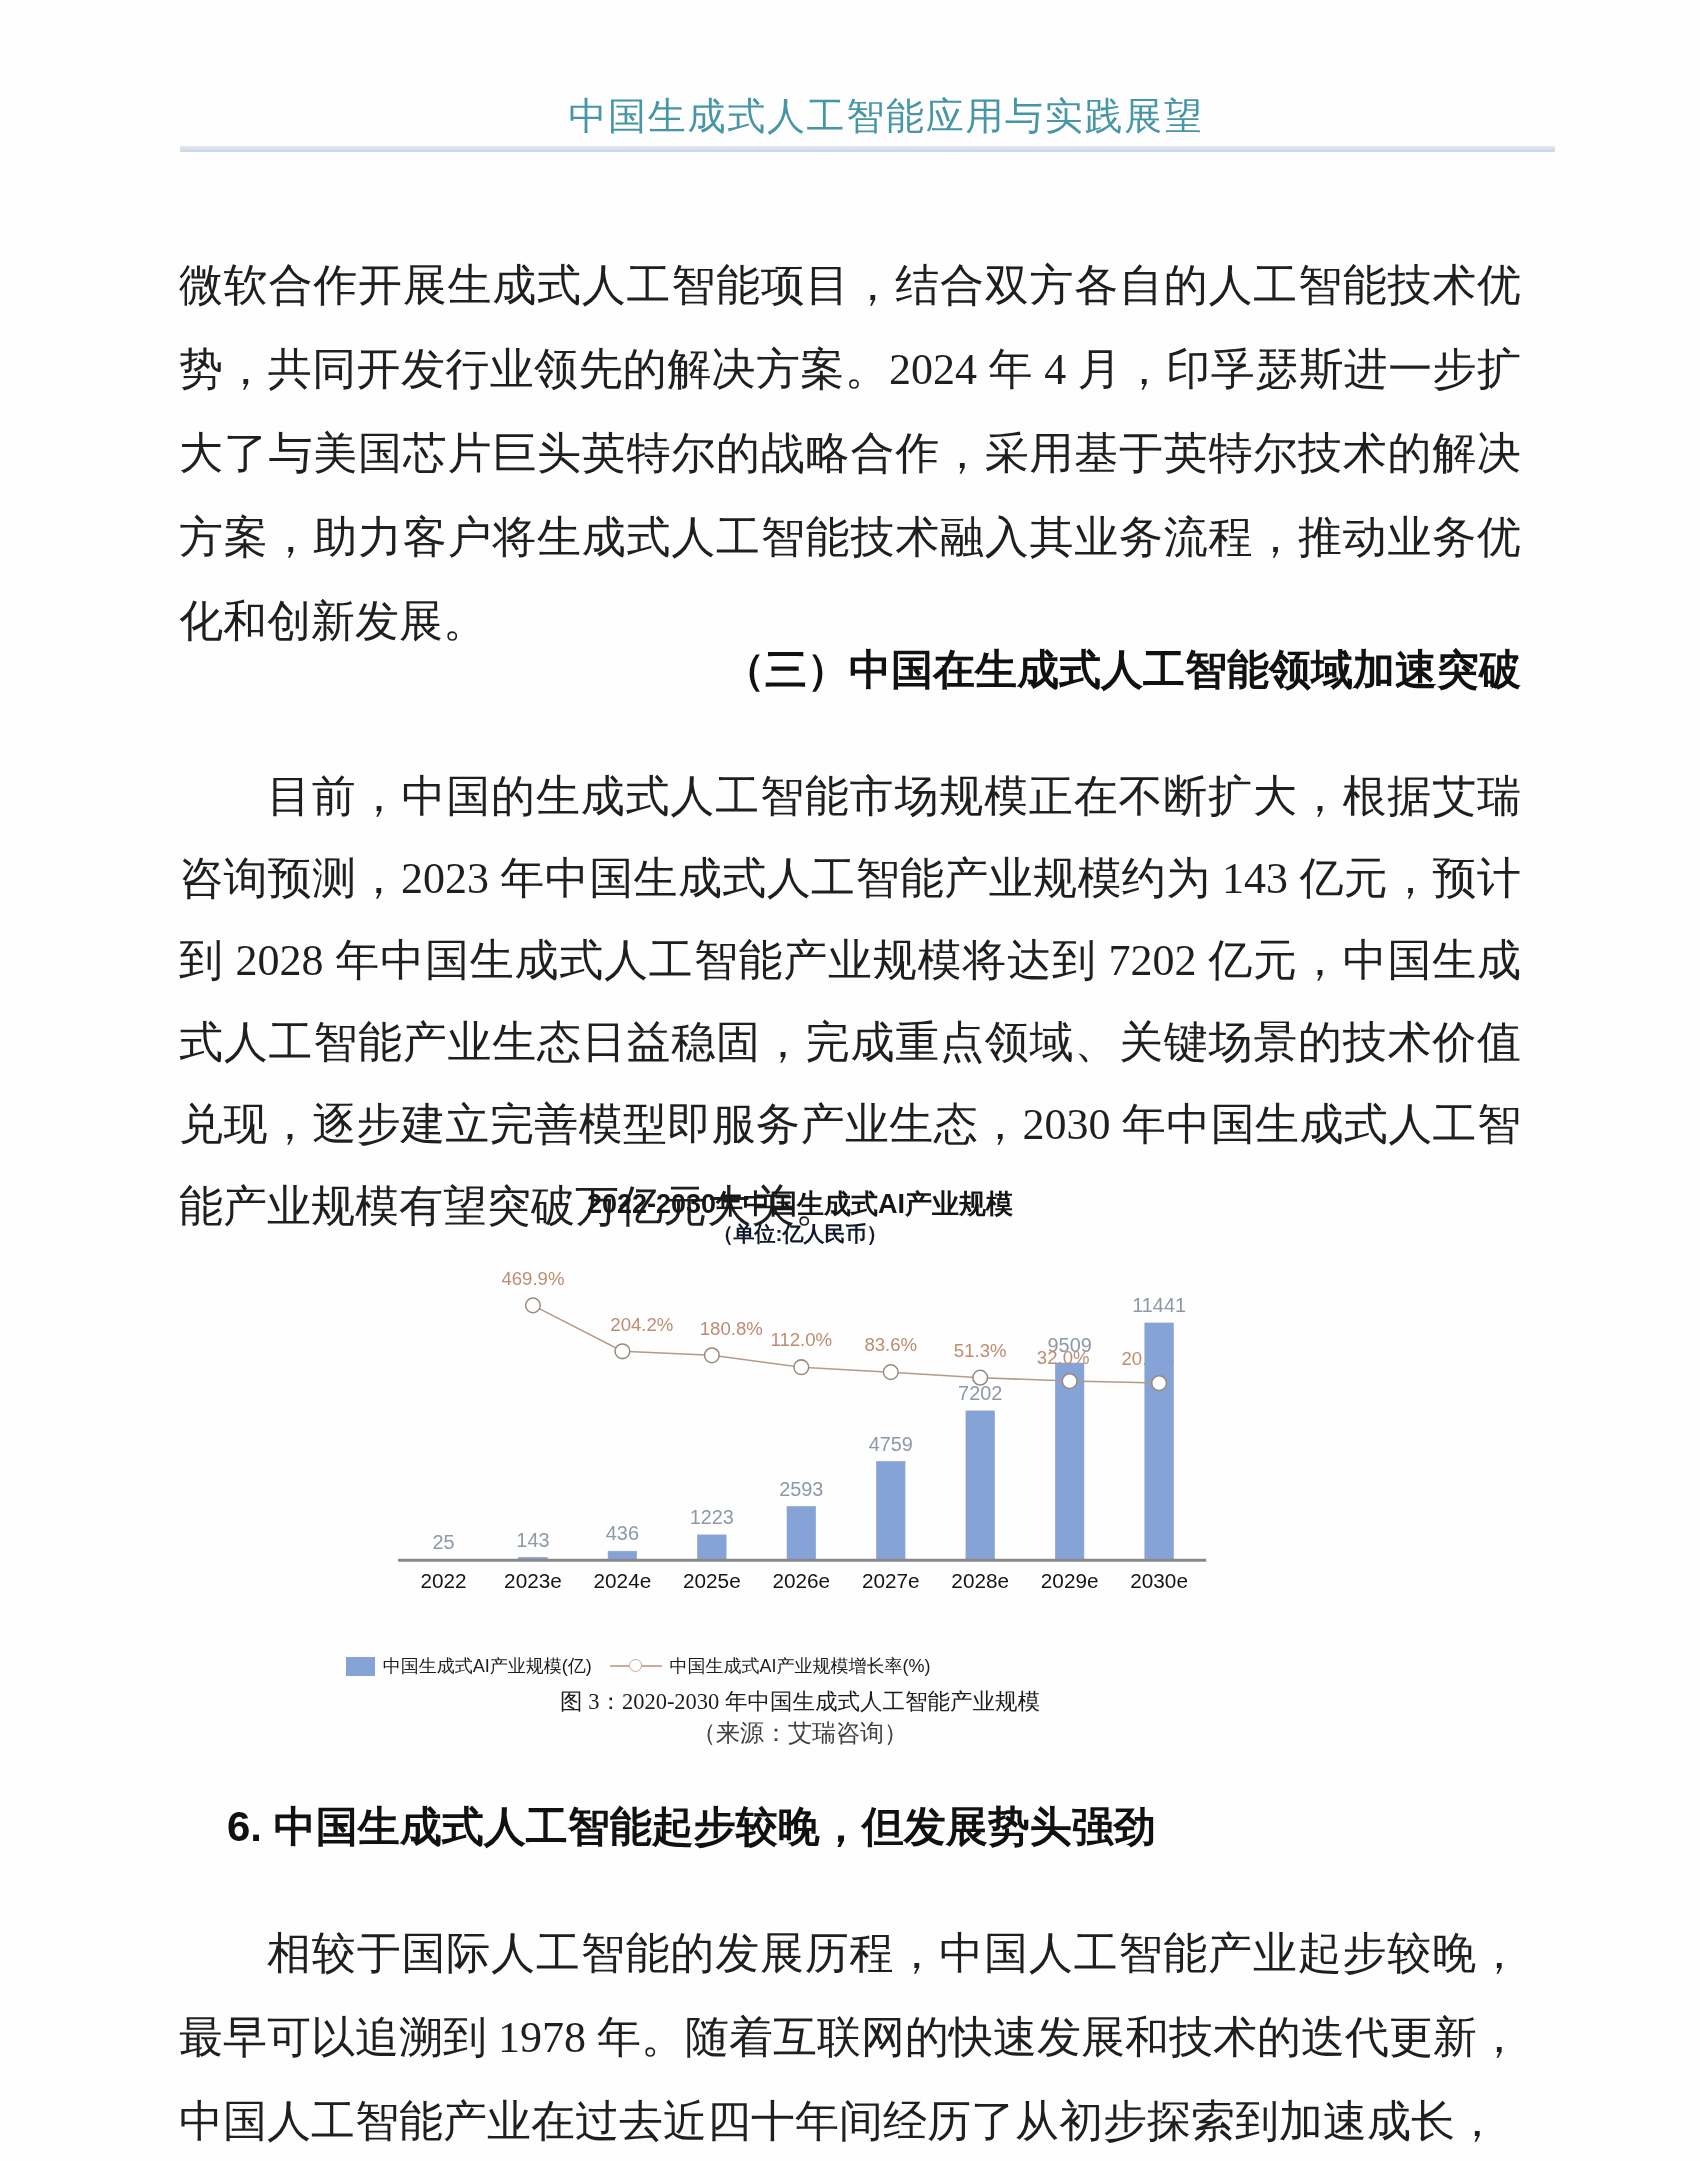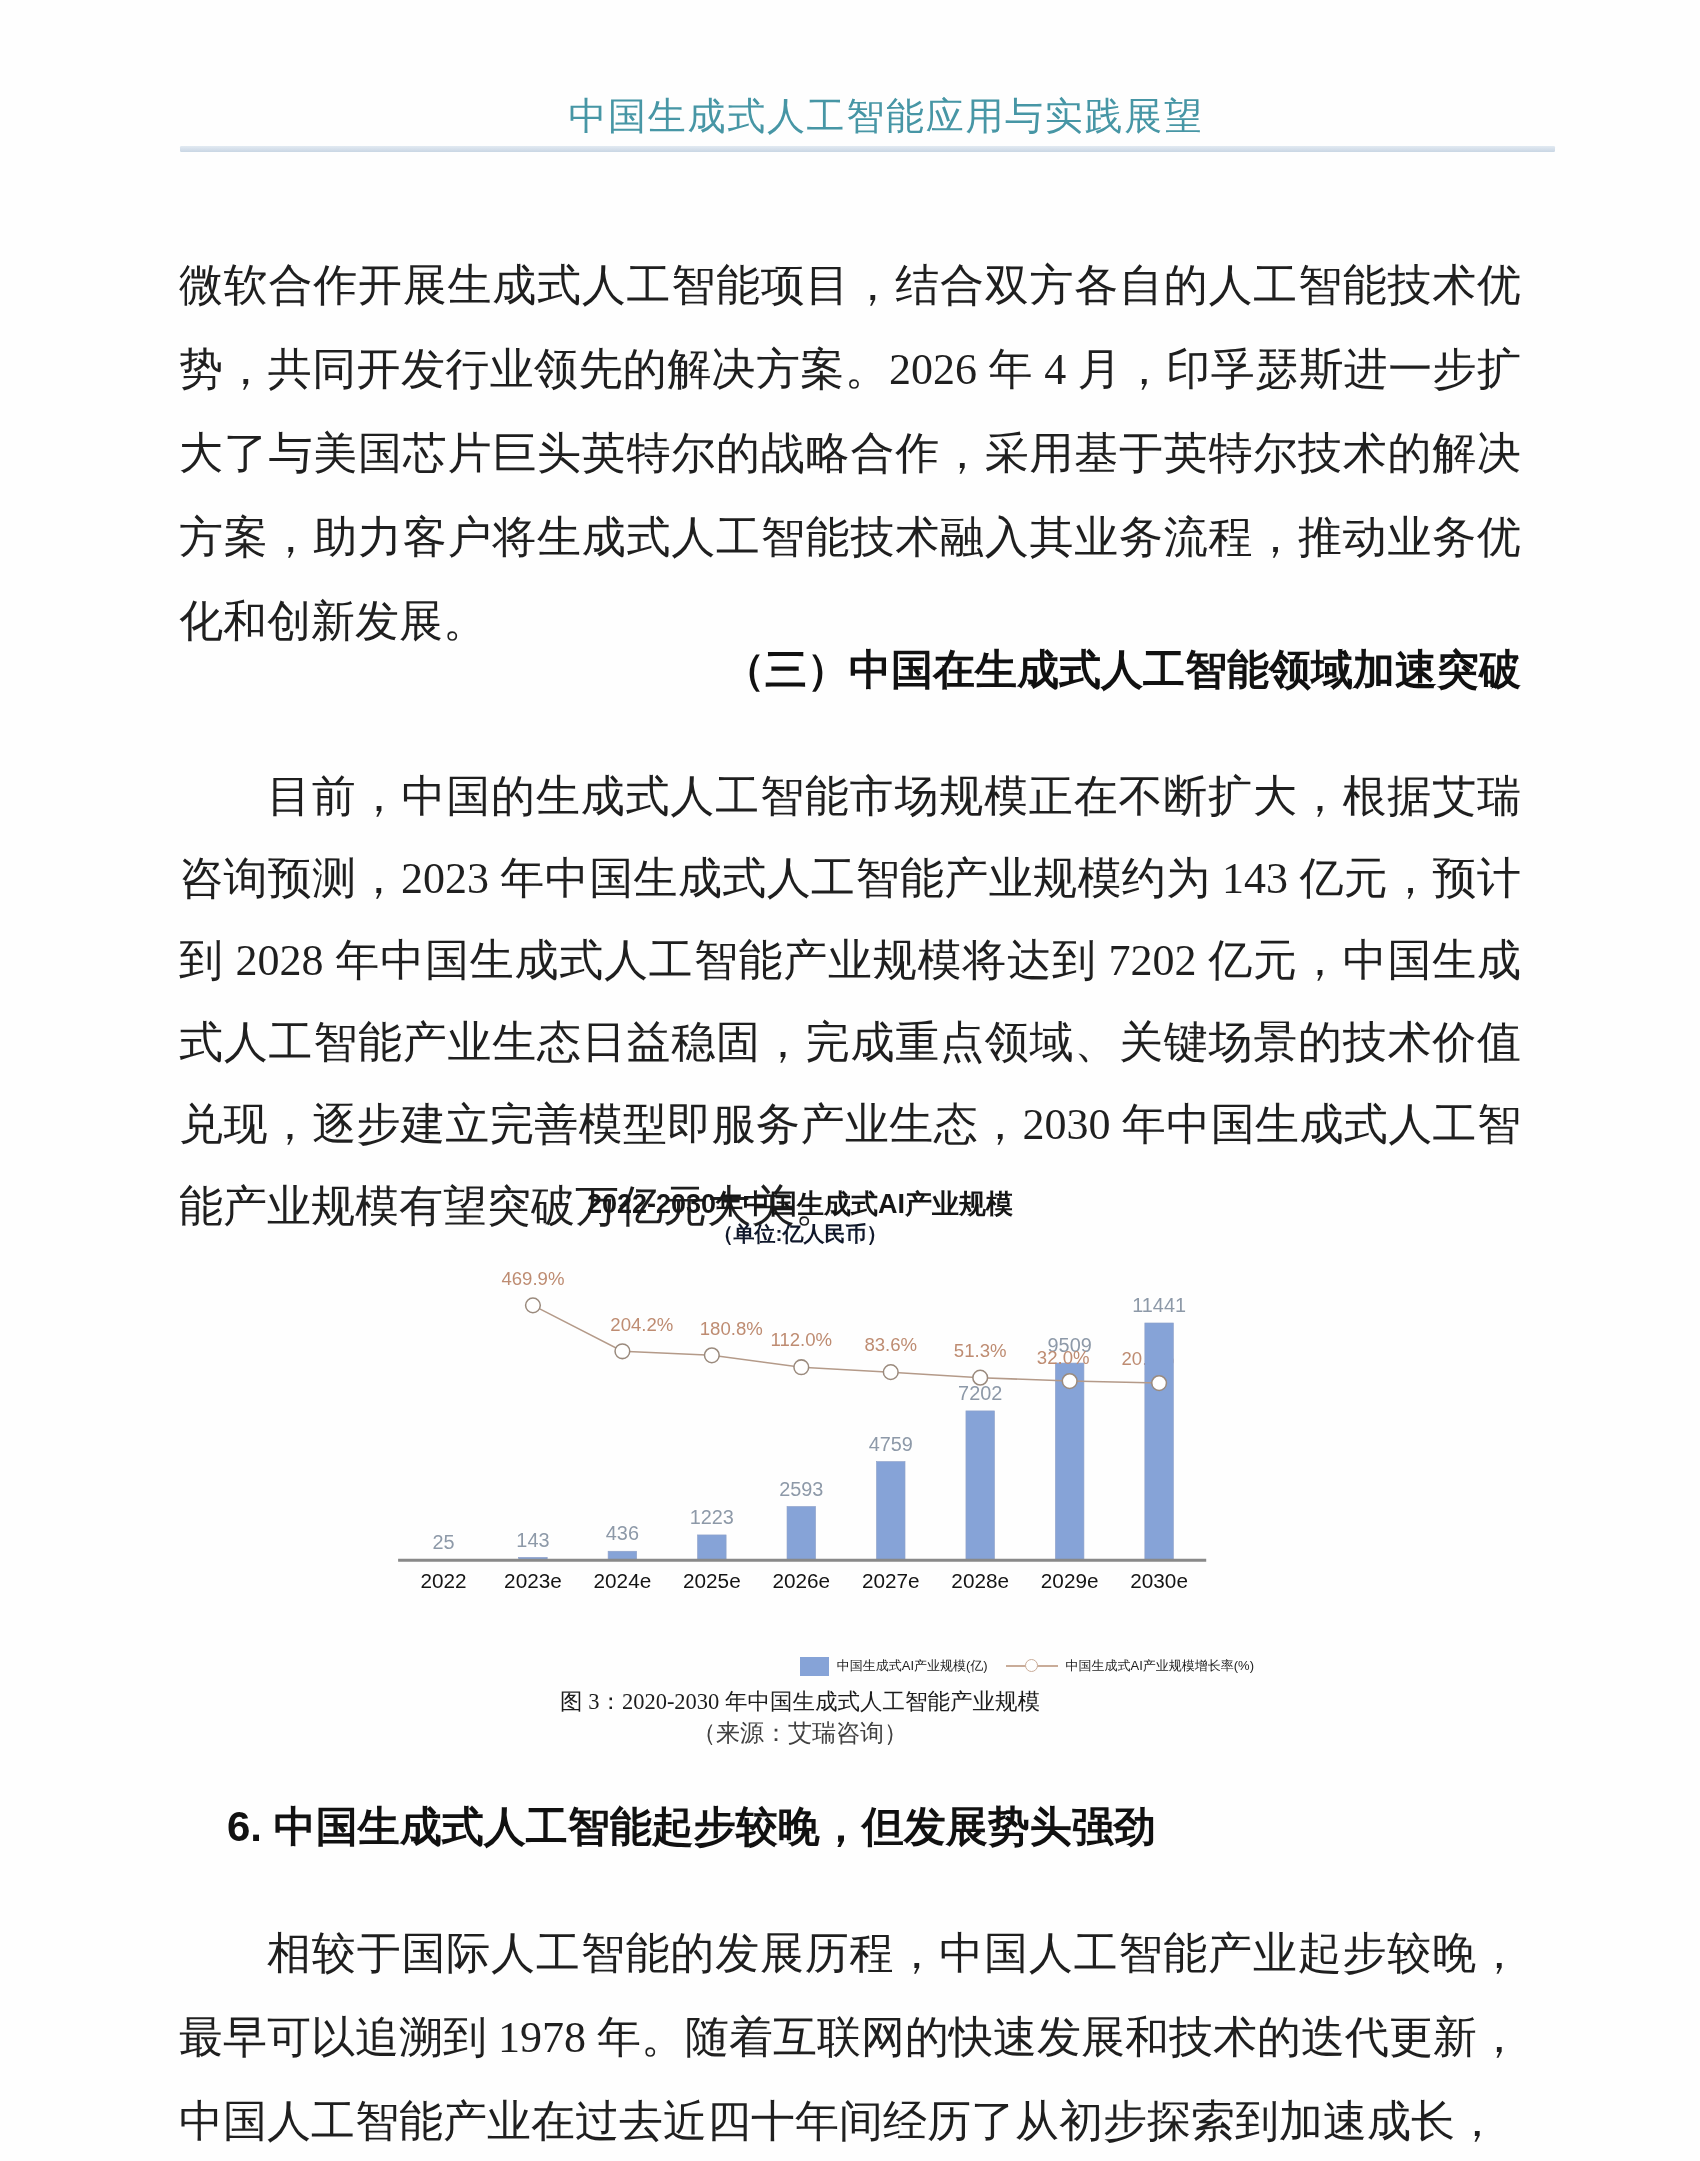--- a/index.html
+++ b/index.html
@@ -43,22 +43,22 @@
   .chart-block{
     position:absolute;top:1187px;left:346px;width:908px;
     font-family:"Liberation Sans","DejaVu Sans",sans-serif;
     text-align:center;
   }
   .chart-title{font-size:27px;line-height:34px;font-weight:bold;color:#161616;}
   .chart-subtitle{font-size:21px;line-height:26px;font-weight:bold;color:#0f172a;}
   .chart-svg{display:block;width:908px;height:363px;}
   .chart-legend{
     margin-top:42px;height:28px;
-    display:flex;align-items:center;justify-content:flex-end;gap:18px;
-    font-size:13px;color:#1c1c1c;
+    display:flex;align-items:center;justify-content:flex-start;gap:18px;
+    font-size:18px;color:#1c1c1c;
   }
   .legend-item{display:flex;align-items:center;gap:7.8px;}
   .legend-swatch{width:29px;height:19px;background:#86A3D7;display:inline-block;}
   .legend-line-icon{position:relative;width:52px;height:17.3px;display:inline-block;}
   .legend-line-icon .seg{position:absolute;top:7.8px;left:0;width:52px;height:1.7px;background:#C9AC99;}
   .legend-line-icon .dot{
     position:absolute;top:1.7px;left:19px;width:11.2px;height:11.2px;border-radius:50%;
     background:#fff;border:1.7px solid #C9AC99;
   }
   .chart-caption{margin-top:8px;font-size:22.5px;line-height:28.5px;color:#1c1c1c;
@@ -67,21 +67,21 @@
      font-family:"Liberation Serif","DejaVu Serif",serif;}
 </style>
 </head>
 <body>
 
 <div class="page">
 
   <div class="header-title">中国生成式人工智能应用与实践展望</div>
   <div class="header-rule"></div>
 
-  <p class="body-text p1">微软合作开展生成式人工智能项目，结合双方各自的人工智能技术优势，共同开发行业领先的解决方案。2026 年 4 月，印孚瑟斯进一步扩大了与美国芯片巨头英特尔的战略合作，采用基于英特尔技术的解决方案，助力客户将生成式人工智能技术融入其业务流程，推动业务优化和创新发展。</p>
+  <p class="body-text p1">微软合作开展生成式人工智能项目，结合双方各自的人工智能技术优势，共同开发行业领先的解决方案。2024 年 4 月，印孚瑟斯进一步扩大了与美国芯片巨头英特尔的战略合作，采用基于英特尔技术的解决方案，助力客户将生成式人工智能技术融入其业务流程，推动业务优化和创新发展。</p>
 
   <div class="sec-heading h-sec3">（三）中国在生成式人工智能领域加速突破</div>
 
   <p class="body-text p2">目前，中国的生成式人工智能市场规模正在不断扩大，根据艾瑞咨询预测，2023 年中国生成式人工智能产业规模约为 143 亿元，预计到 2028 年中国生成式人工智能产业规模将达到 7202 亿元，中国生成式人工智能产业生态日益稳固，完成重点领域、关键场景的技术价值兑现，逐步建立完善模型即服务产业生态，2030 年中国生成式人工智能产业规模有望突破万亿元大关。</p>
 
   <div class="chart-block">
     <div class="chart-title">2022-2030年中国生成式AI产业规模</div>
     <div class="chart-subtitle">（单位:亿人民币）</div>
     <svg id="chart-svg" class="chart-svg" viewBox="0 0 2100 840">
         <text x="1855" y="272.88" text-anchor="middle" font-size="43" fill="#BE8C72">20.3%</text>

